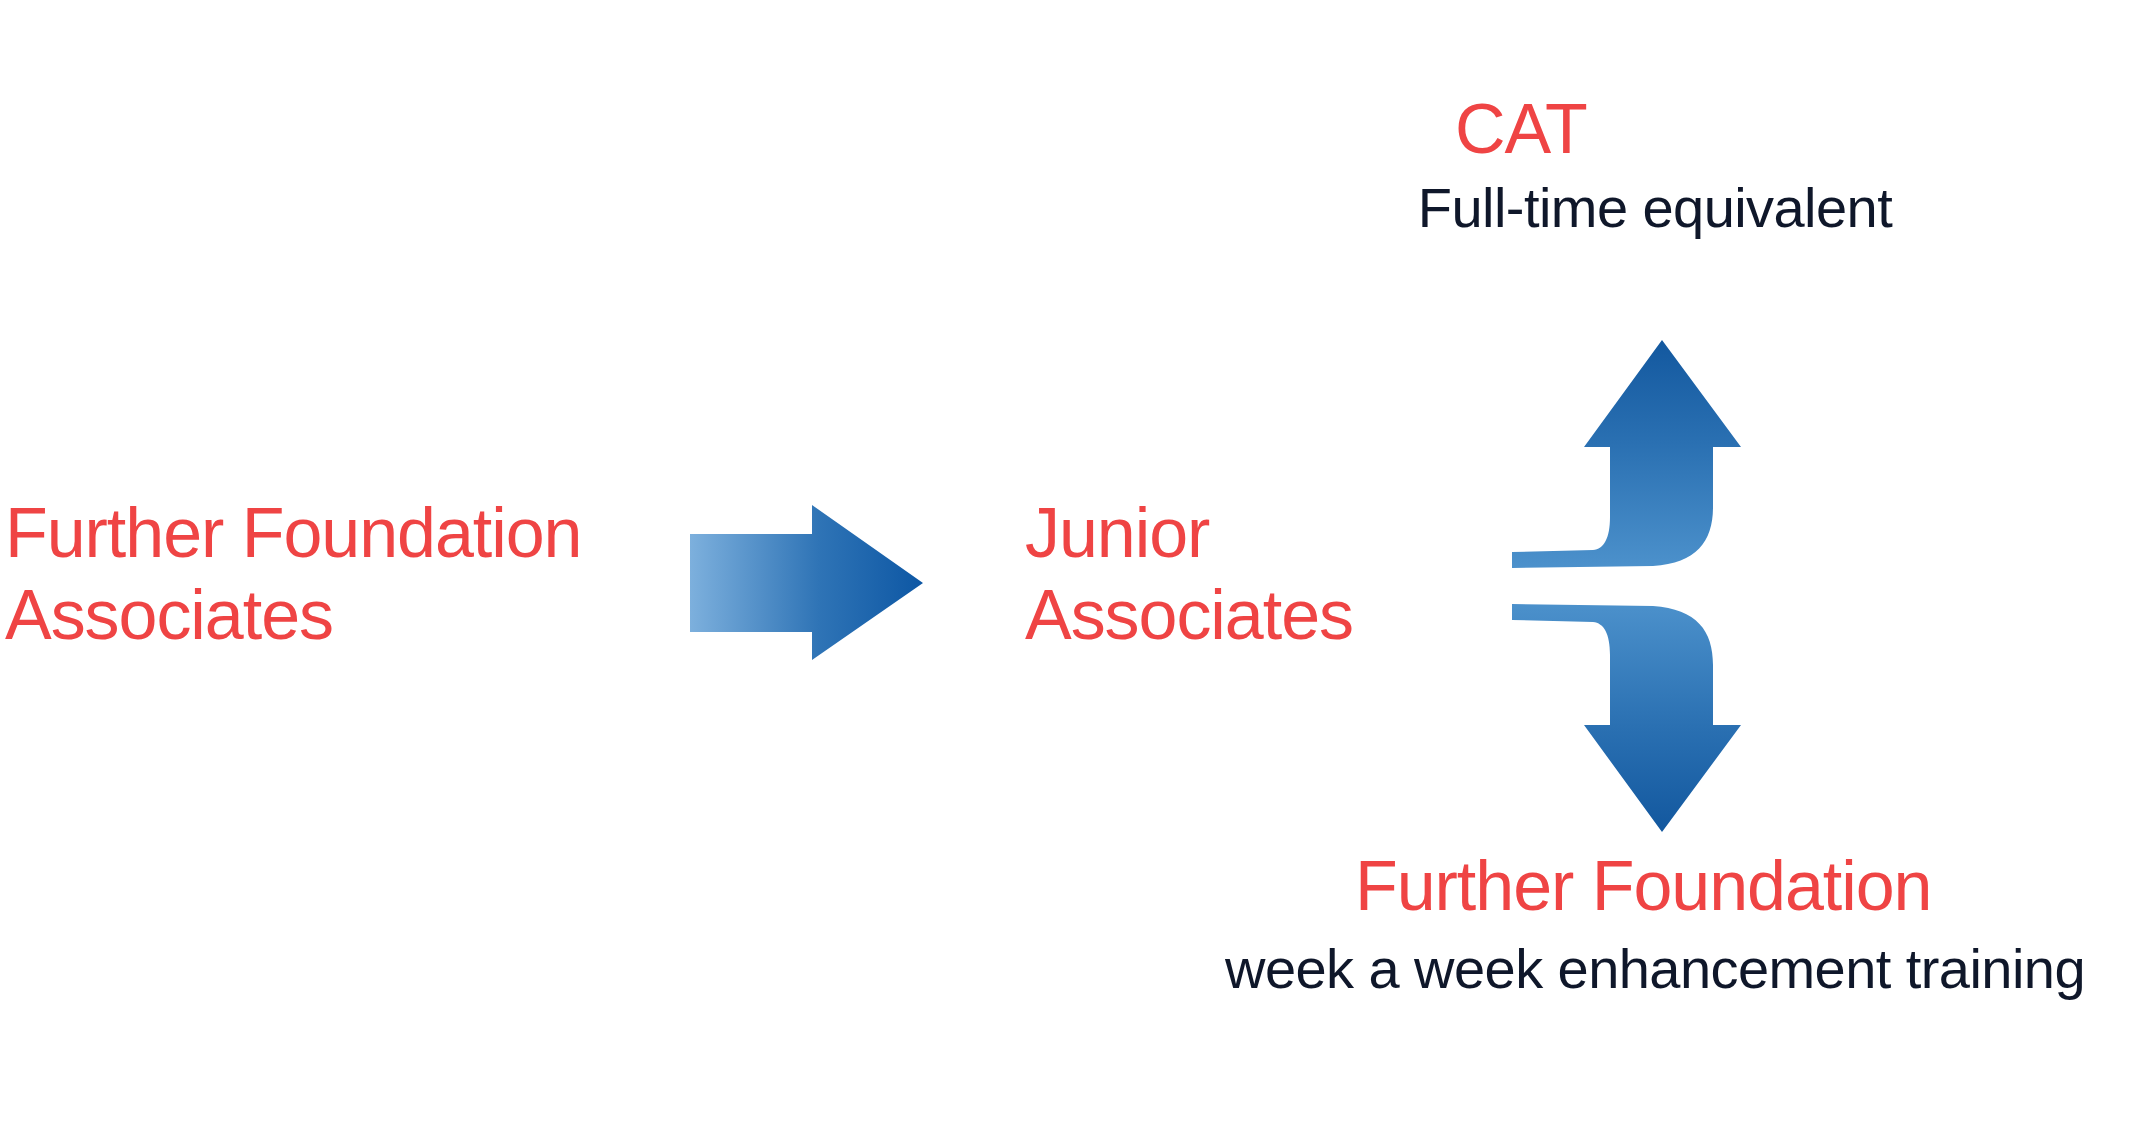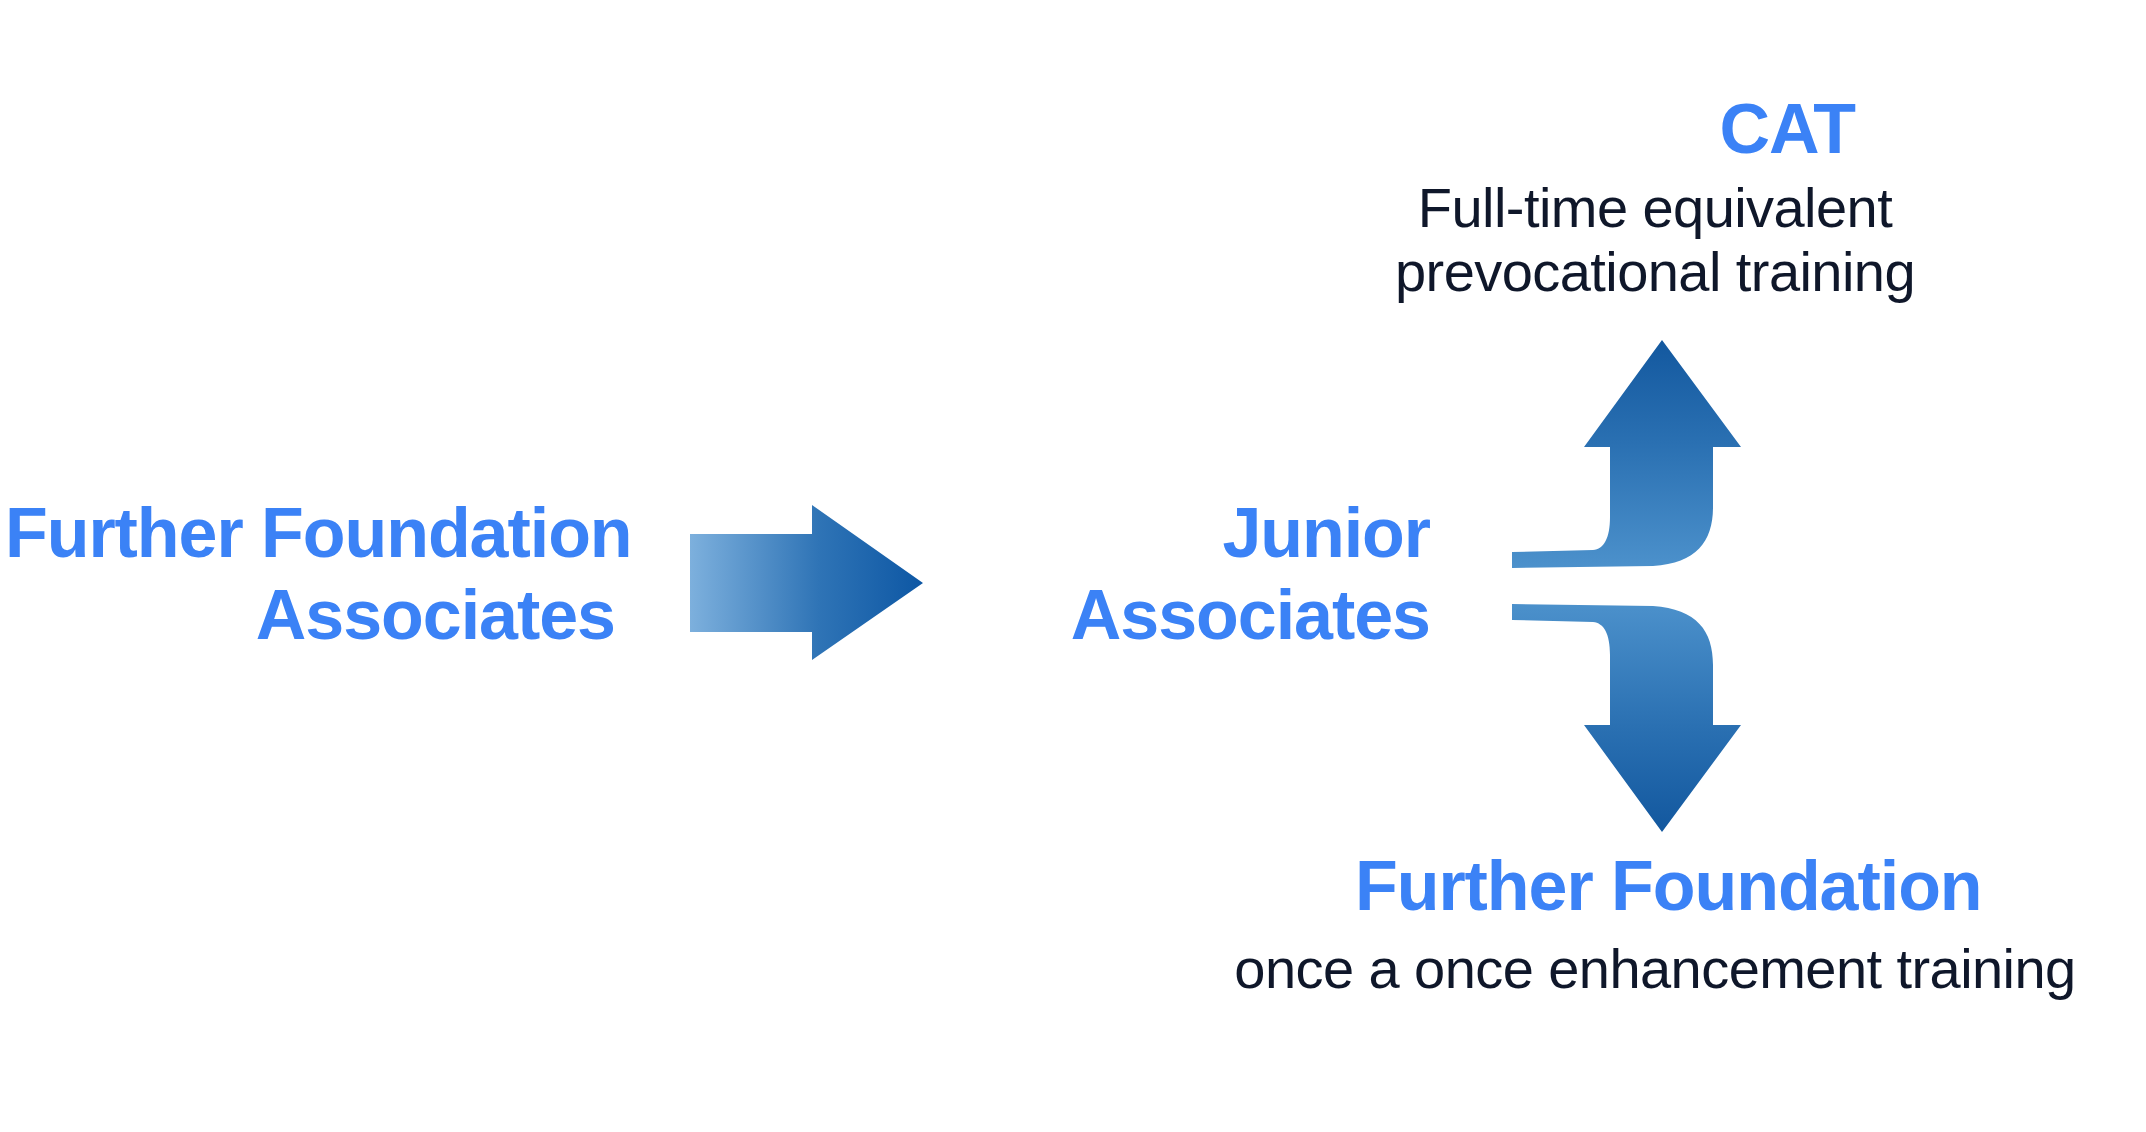--- a/index.html
+++ b/index.html
@@ -10,26 +10,26 @@
   }
   #canvas {
     position: relative;
     width: 2146px;
     height: 1132px;
     background: #ffffff;
     overflow: hidden;
   }
   .abs { position: absolute; }
   .heading {
-    color: #3b82f6;
-    font-weight: 700;
+    color: #ef4444;
+    font-weight: 400;
     font-size: 70px;
     line-height: 82px;
     letter-spacing: -0.015em;
-    text-align: right;
+    text-align: left;
     white-space: nowrap;
   }
   .subtext {
     color: #0f172a;
     font-weight: 500;
     font-size: 56px;
     line-height: 64px;
     letter-spacing: -0.01em;
     text-align: center;
     white-space: nowrap;
@@ -75,19 +75,18 @@
         <stop offset="1" stop-color="#12579e"></stop>
       </linearGradient>
     </defs>
     <path d="M157,5 L236,112 L208,112 L208,172 C208,206 192,228 148,231 L7,233 L7,217 L88,215 C99,214 105,203 105,182 L105,112 L79,112 Z" fill="url(#gradUp)"></path>
     <path d="M157,497 L236,390 L208,390 L208,330 C208,296 192,274 148,271 L7,269 L7,285 L88,287 C99,288 105,299 105,320 L105,390 L79,390 Z" fill="url(#gradDown)"></path>
   </svg>
 
   <div class="abs heading" style="left:1455px; top:88px; width:400px;">CAT</div>
   <div class="abs subtext" style="left:1355px; top:176px; width:600px;">
     <div>Full-time equivalent</div>
-    <div>prevocational training</div>
   </div>
 
   <div class="abs heading" style="left:1355px; top:845px; width:600px;">Further Foundation</div>
-  <div class="abs subtext" style="left:1205px; top:937px; width:900px;">once a once enhancement training</div>
+  <div class="abs subtext" style="left:1205px; top:937px; width:900px;">week a week enhancement training</div>
 
 </div>
 
 </body></html>

